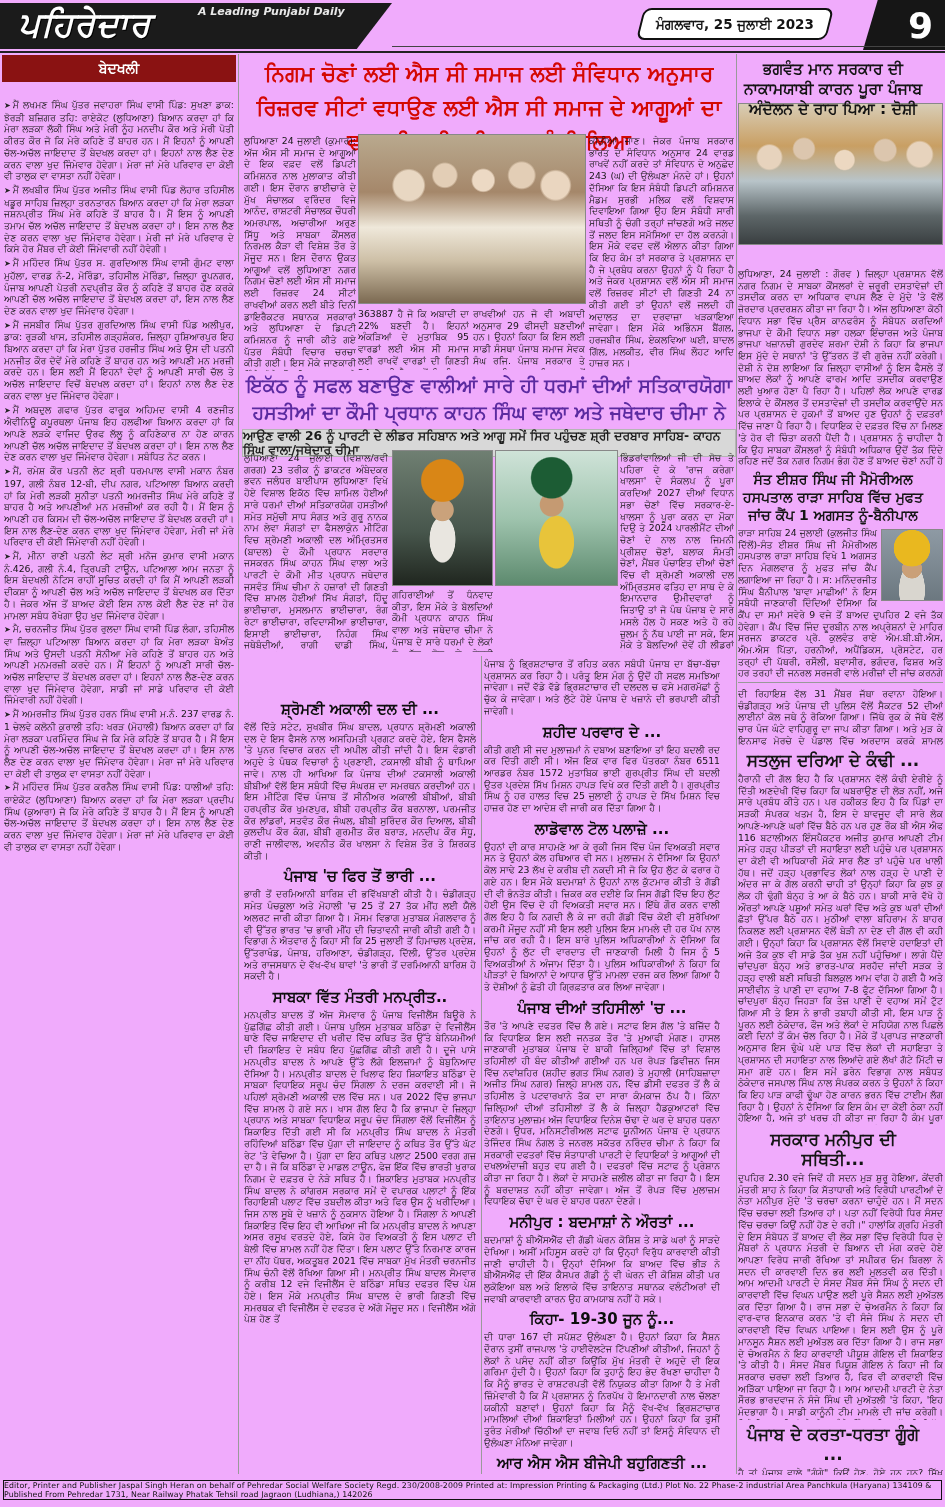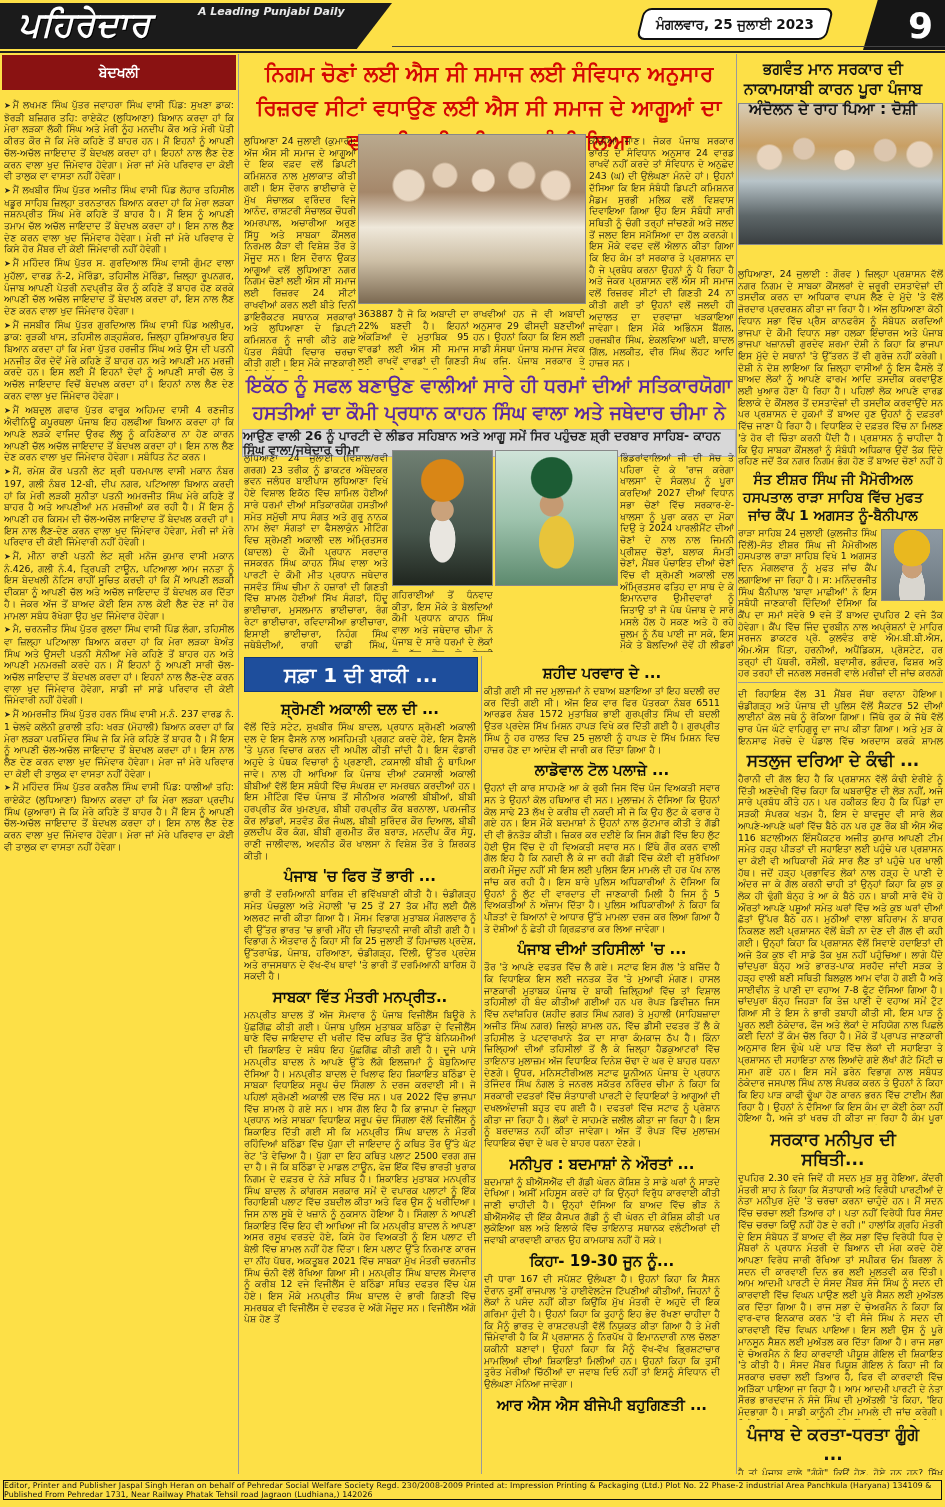--- a/index.html
+++ b/index.html
@@ -1,20 +1,20 @@
 <!DOCTYPE html>
 <html><head>
 <meta charset="utf-8">
 <style>
   * { margin:0; padding:0; box-sizing:border-box; }
   html,body { background:#777; }
   body { font-family:"DejaVu Sans", sans-serif; }
   #page {
     position:relative; width:945px; height:1507px; margin:0 auto;
-    background:#fde047; overflow:hidden; color:#141414;
+    background:#f0abfc; overflow:hidden; color:#141414;
   }
   
   #masthead-block {
     position:absolute; left:0; top:3px; width:392px; height:46px;
     background:#1b1b1b;
     clip-path:polygon(0 0,100% 0,91% 100%,0 100%);
   }
   #masthead-text {
     position:absolute; left:18px; top:1px; color:#fff; font-size:34px; font-weight:bold;
     letter-spacing:1px; font-style:italic; text-shadow:1px 1px 0 #000;
@@ -37,21 +37,21 @@
   #pageno-block span { color:#fff; font-size:36px; font-weight:bold; padding-right:12px; }
   #header-rule { position:absolute; left:0; top:51px; width:945px; height:2px; background:#222; }
   #header-rule2 { position:absolute; left:392px; top:46px; width:553px; height:1px; background:#444; }
 
   
   .body-txt { font-size:9.3px; line-height:11.7px; text-align:justify; color:#161616; overflow:hidden; }
   .v-rule { position:absolute; top:54px; width:1px; background:#9a9a9a; height:1420px; }
 
   
   #bedakhli-bar {
-    position:absolute; left:2px; top:55px; width:234px; height:35px; background:#8a1212;
+    position:absolute; left:2px; top:55px; width:234px; height:27px; background:#8a1212;
     color:#fff; font-weight:bold; font-size:14px; display:flex; align-items:center; justify-content:center;
   }
   #bedakhli-list {
     position:absolute; left:4px; top:79px; width:230px; height:1396px; overflow:hidden;margin-top:20px;
   }
   #bedakhli-list p { margin-bottom:2px; }
   .bullet { font-size:8px; color:#222; margin-right:2px; }
 
   
   #main-headline {
@@ -182,39 +182,39 @@
   <div class="abs body-txt" style="left:589px; top:135px; width:145px; height:236px;">ਕੀਤੀਆਂ ਜਾਣ। ਜੇਕਰ ਪੰਜਾਬ ਸਰਕਾਰ ਭਾਰਤ ਦੇ ਸੰਵਿਧਾਨ ਅਨੁਸਾਰ 24 ਵਾਰਡ ਰਾਖਵੇਂ ਨਹੀਂ ਕਰਦੇ ਤਾਂ ਸੰਵਿਧਾਨ ਦੇ ਅਨੁਛੇਦ 243 (ਘ) ਦੀ ਉਲੰਘਣਾ ਮੰਨਦੇ ਹਾਂ। ਉਹਨਾਂ ਦੱਸਿਆ ਕਿ ਇਸ ਸੰਬੰਧੀ ਡਿਪਟੀ ਕਮਿਸ਼ਨਰ ਮੈਡਮ ਸੁਰਭੀ ਮਲਿਕ ਵਲੋਂ ਵਿਸ਼ਵਾਸ ਦਿਵਾਇਆ ਗਿਆ ਉਹ ਇਸ ਸੰਬੰਧੀ ਸਾਰੀ ਸਥਿਤੀ ਨੂੰ ਚੰਗੀ ਤਰ੍ਹਾਂ ਜਾਂਚਣਗੇ ਅਤੇ ਜਲਦ ਤੋਂ ਜਲਦ ਇਸ ਸਮੱਸਿਆ ਦਾ ਹੱਲ ਕਰਨਗੇ। ਇਸ ਮੌਕੇ ਵਫਦ ਵਲੋਂ ਐਲਾਨ ਕੀਤਾ ਗਿਆ ਕਿ ਇਹ ਕੰਮ ਤਾਂ ਸਰਕਾਰ ਤੇ ਪ੍ਰਸ਼ਾਸਨ ਦਾ ਹੈ ਜੇ ਪ੍ਰਬੰਧ ਕਰਨਾ ਉਹਨਾਂ ਨੂੰ ਪੈ ਰਿਹਾ ਹੈ ਅਤੇ ਜੇਕਰ ਪ੍ਰਸ਼ਾਸਨ ਵਲੋਂ ਐਸ ਸੀ ਸਮਾਜ ਵਲੋਂ ਰਿਜ਼ਰਵ ਸੀਟਾਂ ਦੀ ਗਿਣਤੀ 24 ਨਾ ਕੀਤੀ ਗਈ ਤਾਂ ਉਹਨਾਂ ਵਲੋਂ ਜਲਦੀ ਹੀ ਅਦਾਲਤ ਦਾ ਦਰਵਾਜ਼ਾ ਖੜਕਾਇਆ ਜਾਵੇਗਾ। ਇਸ ਮੌਕੇ ਅਭਿੰਨਸ ਬੈਂਗਲ, ਹਰਜਬੀਰ ਸਿੰਘ, ਏਕਲਵਿਆ ਘਈ, ਬਾਦਲ ਗਿੱਲ, ਮਲਕੀਤ, ਵੀਰ ਸਿੰਘ ਲੌਹਟ ਆਦਿ ਹਾਜ਼ਰ ਸਨ।</div>
 
   <div id="purple-headline">ਇਕੱਠ ਨੂੰ ਸਫਲ ਬਣਾਉਣ ਵਾਲੀਆਂ ਸਾਰੇ ਹੀ ਧਰਮਾਂ ਦੀਆਂ ਸਤਿਕਾਰਯੋਗਾ ਹਸਤੀਆਂ ਦਾ ਕੌਮੀ ਪ੍ਰਧਾਨ ਕਾਹਨ ਸਿੰਘ ਵਾਲਾ ਅਤੇ ਜਥੇਦਾਰ ਚੀਮਾ ਨੇ ਦਿਲ ਦੀਆਂ ਗਹਿਰਾਈਆਂ ਤੋਂ ਕੀਤਾ ਧੰਨਵਾਦ</div>
   <div id="gray-subhead">ਆਉਣ ਵਾਲੀ 26 ਨੂੰ ਪਾਰਟੀ ਦੇ ਲੀਡਰ ਸਹਿਬਾਨ ਅਤੇ ਆਗੂ ਸਮੇਂ ਸਿਰ ਪਹੁੰਚਣ ਸ਼੍ਰੀ ਦਰਬਾਰ ਸਾਹਿਬ- ਕਾਹਨ ਸਿੰਘ ਵਾਲਾ/ਜਥੇਦਾਰ ਚੀਮਾ</div>
   <div class="abs body-txt" style="left:244px; top:452px; width:144px; height:200px;">ਲੁਧਿਆਣਾ 24 ਜੁਲਾਈ (ਵਿਸ਼ਾਲ/ਰਵੀ ਗਰਗ) 23 ਤਰੀਕ ਨੂੰ ਡਾਕਟਰ ਅੰਬੇਦਕਰ ਭਵਨ ਜਲੰਧਰ ਬਾਈਪਾਸ ਲੁਧਿਆਣਾ ਵਿਖੇ ਹੋਏ ਵਿਸ਼ਾਲ ਇਕੱਠ ਵਿੱਚ ਸ਼ਾਮਿਲ ਹੋਈਆਂ ਸਾਰੇ ਧਰਮਾਂ ਦੀਆਂ ਸਤਿਕਾਰਯੋਗ ਹਸਤੀਆਂ ਸਮੇਤ ਸਮੁੱਚੀ ਸਾਧ ਸੰਗਤ ਅਤੇ ਗੁਰੂ ਨਾਨਕ ਨਾਮ ਲੇਵਾ ਸੰਗਤਾਂ ਦਾ ਫੈਸਲਾਕੁੰਨ ਮੀਟਿੰਗ ਵਿਚ ਸ਼੍ਰੋਮਣੀ ਅਕਾਲੀ ਦਲ ਅੰਮ੍ਰਿਤਸਰ (ਬਾਦਲ) ਦੇ ਕੌਮੀ ਪ੍ਰਧਾਨ ਸਰਦਾਰ ਜਸਕਰਨ ਸਿੰਘ ਕਾਹਨ ਸਿੰਘ ਵਾਲਾ ਅਤੇ ਪਾਰਟੀ ਦੇ ਕੌਮੀ ਮੀਤ ਪ੍ਰਧਾਨ ਜਥੇਦਾਰ ਜਸਵੰਤ ਸਿੰਘ ਚੀਮਾ ਨੇ ਹਜ਼ਾਰਾਂ ਦੀ ਗਿਣਤੀ ਵਿੱਚ ਸ਼ਾਮਲ ਹੋਈਆਂ ਸਿੱਖ ਸੰਗਤਾਂ, ਹਿੰਦੂ ਭਾਈਚਾਰਾ, ਮੁਸਲਮਾਨ ਭਾਈਚਾਰਾ, ਰੰਗ ਰੇਟਾ ਭਾਈਚਾਰਾ, ਰਵਿਦਾਸੀਆ ਭਾਈਚਾਰਾ, ਇਸਾਈ ਭਾਈਚਾਰਾ, ਨਿਹੰਗ ਸਿੰਘ ਜਥੇਬੰਦੀਆਂ, ਰਾਗੀ ਢਾਡੀ ਸਿੰਘ, ਸਤਿਕਾਰਯੋਗ ਬੀਬੀਆਂ, ਸਾਡੀਆਂ ਮਾਤਾਵਾਂ ਅਤੇ ਬੱਚੇ, ਸਾਰੇ ਬਜ਼ੁਰਗ ਅਤੇ ਨੌਜਵਾਨ, ਦੇਣਾ ਸਾਕਿਆਂ ਦਾ ਜਿਨ੍ਹਾਂ ਨੇ ਫੋਟੋ ਖਿੱਚ ਸੱਦੇ ਤੇ ਹਜ਼ਾਰਾਂ ਦੀ ਗਿਣਤੀ ਵਿਚ ਇਕੱਠ ਕਰਕੇ ਇਤਿਹਾਸਿਕ ਨੀਂਹ ਪੱਥਰ ਗੱਡਿਆ ਹੈ ਉਹਨਾਂ ਸਾਰਿਆਂ ਦਾ ਅੱਗੋਂ ਦੱਸ ਨਹੀਂ ਦੇ ਸਕਦੇ ਉਹਨਾਂ ਸਾਰਿਆਂ ਦਾ ਨਾ ਭੁਲਣ ਵਾਲਾ ਦਿਲ ਦੀਆਂ</div>
   <div id="photo-speaker1" class="photo"></div>
   <div id="photo-speaker2" class="photo"></div>
   <div class="abs body-txt" style="left:392px; top:589px; width:101px; height:63px;">ਗਹਿਰਾਈਆਂ ਤੋਂ ਧੰਨਵਾਦ ਕੀਤਾ, ਇਸ ਮੌਕੇ ਤੇ ਬੋਲਦਿਆਂ ਕੌਮੀ ਪ੍ਰਧਾਨ ਕਾਹਨ ਸਿੰਘ ਵਾਲਾ ਅਤੇ ਜਥੇਦਾਰ ਚੀਮਾ ਨੇ ਪੰਜਾਬ ਦੇ ਸਾਰੇ ਧਰਮਾਂ ਦੇ ਲੋਕਾਂ ਨੂੰ ਹੱਥ ਜੋੜ ਕੇ ਬੇਨਤੀ ਕਰਦਿਆਂ ਕਿਹਾ ਕਿ ਹੁਣ ਸਮਾਂ ਆ ਗਿਆ ਹੈ ਧੜੇਬੰਦੀ ਤੋਂ ਉੱਪਰ ਉੱਠ ਕੇ ਅਕਾਲੀ ਦਲ ਅੰਮ੍ਰਿਤਸਰ (ਬਾਦਲ) ਦਾ ਸਾਥ ਦਿਓ</div>
   <div class="abs body-txt" style="left:620px; top:452px; width:114px; height:200px;">ਭਿੰਡਰਾਂਵਾਲਿਆਂ ਜੀ ਦੀ ਸੋਚ ਤੇ ਪਹਿਰਾ ਦੇ ਕੇ 'ਰਾਜ ਕਰੇਗਾ ਖਾਲਸਾ' ਦੇ ਸੰਕਲਪ ਨੂੰ ਪੂਰਾ ਕਰਦਿਆਂ 2027 ਦੀਆਂ ਵਿਧਾਨ ਸਭਾ ਚੋਣਾਂ ਵਿੱਚ ਸਰਕਾਰ-ਏ-ਖਾਲਸਾ ਨੂੰ ਪੂਰਾ ਕਰਨ ਦਾ ਮੌਕਾ ਦਿਉ ਤੇ 2024 ਪਾਰਲੀਮੈਂਟ ਦੀਆਂ ਚੋਣਾਂ ਦੇ ਨਾਲ ਨਾਲ ਜਿਮਨੀ ਪ੍ਰੀਸ਼ਦ ਚੋਣਾਂ, ਬਲਾਕ ਸੰਮਤੀ ਚੋਣਾਂ, ਮੈਂਬਰ ਪੰਚਾਇਤ ਦੀਆਂ ਚੋਣਾਂ ਵਿੱਚ ਵੀ ਸ਼੍ਰੋਮਣੀ ਅਕਾਲੀ ਦਲ ਅੰਮ੍ਰਿਤਸਰ ਫਤਿਹ ਦਾ ਸਾਥ ਦੇ ਕੇ ਇਮਾਨਦਾਰ ਉਮੀਦਵਾਰਾਂ ਨੂੰ ਜਿਤਾਉ ਤਾਂ ਜੋ ਪੰਥ ਪੰਜਾਬ ਦੇ ਸਾਰੇ ਮਸਲੇ ਹੱਲ ਹੋ ਸਕਣ ਅਤੇ ਹੋ ਰਹੇ ਜ਼ੁਲਮ ਨੂੰ ਨੱਥ ਪਾਈ ਜਾ ਸਕੇ, ਇਸ ਮੌਕੇ ਤੇ ਬੋਲਦਿਆਂ ਦੋਵੇਂ ਹੀ ਲੀਡਰਾਂ ਨੇ ਕਿਹਾ ਕਿ ਆਉਣ ਵਾਲੀ 26 ਤਰੀਕ ਨੂੰ ਪਾਰਟੀ ਦੇ ਨਵੇਂ ਚੁਣੇ ਸਾਰੇ ਹੀ ਲੀਡਰ ਸਾਹਿਬਾਨ ਅਤੇ ਆਗੂ ਸਵੇਰ ਦੇ 9:00 ਵਜੇ ਤੱਕ ਸ਼੍ਰੀ ਦਰਬਾਰ ਸਾਹਿਬ ਪਹੁੰਚਣ ਤਾਂ ਜੋ ਸਤਿਗੁਰੂ ਦੇ ਚਰਨਾਂ ਵਿਚ ਨਤਮਸਤਕ ਹੋ ਕੇ ਜੀ ਅਕਾਲ ਤਖਤ ਸਾਹਿਬ ਤੋਂ ਆਗਿਆ ਲੈ ਕੇ ਸੱਚੀ ਸੁੱਚੀ ਰਾਜਨੀਤੀ ਦਾ ਮੁੱਢ ਬੰਨ੍ਹਿਆ ਜਾ ਸਕੇ।</div>
 
-  <div id="blue-banner">ਸਫ਼ਾ 1 ਦੀ ਬਾਕੀ ...</div>
 
   <div id="cont-left">
 
   <div>
       <div class="cont-head">ਸ਼੍ਰੋਮਣੀ ਅਕਾਲੀ ਦਲ ਦੀ ...</div>
       <div class="body-txt">ਵੱਲੋਂ ਦਿੱਤੇ ਸਟੇਟ, ਸੁਖਬੀਰ ਸਿੰਘ ਬਾਦਲ, ਪ੍ਰਧਾਨ ਸ਼੍ਰੋਮਣੀ ਅਕਾਲੀ ਦਲ ਦੇ ਇਸ ਫੈਸਲੇ ਨਾਲ ਅਸਹਿਮਤੀ ਪ੍ਰਗਟ ਕਰਦੇ ਹੋਏ, ਇਸ ਫੈਸਲੇ 'ਤੇ ਪੁਨਰ ਵਿਚਾਰ ਕਰਨ ਦੀ ਅਪੀਲ ਕੀਤੀ ਜਾਂਦੀ ਹੈ। ਇਸ ਵੰਡਾਰੀ ਅਹੁਦੇ ਤੇ ਪੰਥਕ ਵਿਚਾਰਾਂ ਨੂੰ ਪ੍ਰਣਾਈ, ਟਕਸਾਲੀ ਬੀਬੀ ਨੂੰ ਥਾਪਿਆ ਜਾਵੇ। ਨਾਲ ਹੀ ਆਖਿਆ ਕਿ ਪੰਜਾਬ ਦੀਆਂ ਟਕਸਾਲੀ ਅਕਾਲੀ ਬੀਬੀਆਂ ਵੱਲੋਂ ਇਸ ਸਬੰਧੀ ਵਿੱਚ ਸੰਘਰਸ਼ ਦਾ ਸਮਰਥਨ ਕਰਦੀਆਂ ਹਨ। ਇਸ ਮੀਟਿੰਗ ਵਿੱਚ ਪੰਜਾਬ ਤੋਂ ਸੀਨੀਅਰ ਅਕਾਲੀ ਬੀਬੀਆਂ, ਬੀਬੀ ਹਰਪ੍ਰੀਤ ਕੌਰ ਖੁਮਣਪੁਰ, ਬੀਬੀ ਹਰਪ੍ਰੀਤ ਕੌਰ ਬਰਨਾਲਾ, ਪਰਮਜੀਤ ਕੌਰ ਲਾਂਡਰਾਂ, ਸਤਵੰਤ ਕੌਰ ਜੰਘਲ, ਬੀਬੀ ਸੁਰਿੰਦਰ ਕੌਰ ਦਿਆਲ, ਬੀਬੀ ਕੁਲਦੀਪ ਕੌਰ ਕੰਗ, ਬੀਬੀ ਗੁਰਮੀਤ ਕੌਰ ਬਰਾੜ, ਮਨਦੀਪ ਕੌਰ ਸੰਧੂ, ਰਾਣੀ ਜਾਲੀਵਾਲ, ਅਵਨੀਤ ਕੌਰ ਖਾਲਸਾ ਨੇ ਵਿਸ਼ੇਸ਼ ਤੌਰ ਤੇ ਸ਼ਿਰਕਤ ਕੀਤੀ।</div>
     </div>
       <div>
       <div class="cont-head">ਪੰਜਾਬ 'ਚ ਫਿਰ ਤੋਂ ਭਾਰੀ ...</div>
       <div class="body-txt">ਭਾਰੀ ਤੋਂ ਦਰਮਿਆਨੀ ਬਾਰਿਸ਼ ਦੀ ਭਵਿੱਖਬਾਣੀ ਕੀਤੀ ਹੈ। ਚੰਡੀਗੜ੍ਹ ਸਮੇਤ ਪੰਚਕੂਲਾ ਅਤੇ ਮੋਹਾਲੀ 'ਚ 25 ਤੋਂ 27 ਤੱਕ ਮੀਂਹ ਲਈ ਯੈਲੋ ਅਲਰਟ ਜਾਰੀ ਕੀਤਾ ਗਿਆ ਹੈ। ਮੌਸਮ ਵਿਭਾਗ ਮੁਤਾਬਕ ਮੰਗਲਵਾਰ ਨੂੰ ਵੀ ਉੱਤਰ ਭਾਰਤ 'ਚ ਭਾਰੀ ਮੀਂਹ ਦੀ ਚਿਤਾਵਨੀ ਜਾਰੀ ਕੀਤੀ ਗਈ ਹੈ। ਵਿਭਾਗ ਨੇ ਐਤਵਾਰ ਨੂੰ ਕਿਹਾ ਸੀ ਕਿ 25 ਜੁਲਾਈ ਤੋਂ ਹਿਮਾਚਲ ਪ੍ਰਦੇਸ਼, ਉੱਤਰਾਖੰਡ, ਪੰਜਾਬ, ਹਰਿਆਣਾ, ਚੰਡੀਗੜ੍ਹ, ਦਿੱਲੀ, ਉੱਤਰ ਪ੍ਰਦੇਸ਼ ਅਤੇ ਰਾਜਸਥਾਨ ਦੇ ਵੱਖ-ਵੱਖ ਥਾਵਾਂ 'ਤੇ ਭਾਰੀ ਤੋਂ ਦਰਮਿਆਨੀ ਬਾਰਿਸ਼ ਹੋ ਸਕਦੀ ਹੈ।</div>
     </div>
       <div>
       <div class="cont-head">ਸਾਬਕਾ ਵਿੱਤ ਮੰਤਰੀ ਮਨਪ੍ਰੀਤ..</div>
       <div class="body-txt">ਮਨਪ੍ਰੀਤ ਬਾਦਲ ਤੋਂ ਅੱਜ ਸੋਮਵਾਰ ਨੂੰ ਪੰਜਾਬ ਵਿਜੀਲੈਂਸ ਬਿਊਰੋ ਨੇ ਪੁੱਛਗਿੱਛ ਕੀਤੀ ਗਈ। ਪੰਜਾਬ ਪੁਲਿਸ ਮੁਤਾਬਕ ਬਠਿੰਡਾ ਦੇ ਵਿਜੀਲੈਂਸ ਥਾਣੇ ਵਿੱਚ ਜਾਇਦਾਦ ਦੀ ਖਰੀਦ ਵਿੱਚ ਕਥਿਤ ਤੌਰ ਉੱਤੇ ਬੇਨਿਯਮੀਆਂ ਦੀ ਸ਼ਿਕਾਇਤ ਦੇ ਸਬੰਧ ਇਹ ਪੁੱਛਗਿੱਛ ਕੀਤੀ ਗਈ ਹੈ। ਦੂਜੇ ਪਾਸੇ ਮਨਪ੍ਰੀਤ ਬਾਦਲ ਨੇ ਆਪਣੇ ਉੱਤੇ ਲੱਗੇ ਇਲਜ਼ਾਮਾਂ ਨੂੰ ਬੇਬੁਨਿਆਦ ਦੱਸਿਆ ਹੈ। ਮਨਪ੍ਰੀਤ ਬਾਦਲ ਦੇ ਖਿਲਾਫ ਇਹ ਸ਼ਿਕਾਇਤ ਬਠਿੰਡਾ ਦੇ ਸਾਬਕਾ ਵਿਧਾਇਕ ਸਰੂਪ ਚੰਦ ਸਿੰਗਲਾ ਨੇ ਦਰਜ ਕਰਵਾਈ ਸੀ। ਜੋ ਪਹਿਲਾਂ ਸ਼੍ਰੋਮਣੀ ਅਕਾਲੀ ਦਲ ਵਿੱਚ ਸਨ। ਪਰ 2022 ਵਿੱਚ ਭਾਜਪਾ ਵਿੱਚ ਸ਼ਾਮਲ ਹੋ ਗਏ ਸਨ। ਖਾਸ ਗੱਲ ਇਹ ਹੈ ਕਿ ਭਾਜਪਾ ਦੇ ਜ਼ਿਲ੍ਹਾ ਪ੍ਰਧਾਨ ਅਤੇ ਸਾਬਕਾ ਵਿਧਾਇਕ ਸਰੂਪ ਚੰਦ ਸਿੰਗਲਾ ਵੱਲੋਂ ਵਿਜੀਲੈਂਸ ਨੂੰ ਸ਼ਿਕਾਇਤ ਦਿੱਤੀ ਗਈ ਸੀ ਕਿ ਮਨਪ੍ਰੀਤ ਸਿੰਘ ਬਾਦਲ ਨੇ ਮੰਤਰੀ ਰਹਿੰਦਿਆਂ ਬਠਿੰਡਾ ਵਿੱਚ ਪੁੱਗਾ ਦੀ ਜਾਇਦਾਦ ਨੂੰ ਕਥਿਤ ਤੌਰ ਉੱਤੇ ਘੱਟ ਰੇਟ 'ਤੇ ਵੇਚਿਆ ਹੈ। ਪੁੱਗਾ ਦਾ ਇਹ ਕਥਿਤ ਪਲਾਟ 2500 ਵਰਗ ਗਜ਼ ਦਾ ਹੈ। ਜੋ ਕਿ ਬਠਿੰਡਾ ਦੇ ਮਾਡਲ ਟਾਊਨ, ਫੇਜ਼ ਇੱਕ ਵਿੱਚ ਭਾਰਤੀ ਖੁਰਾਕ ਨਿਗਮ ਦੇ ਦਫ਼ਤਰ ਦੇ ਨੇੜੇ ਸਥਿਤ ਹੈ। ਸ਼ਿਕਾਇਤ ਮੁਤਾਬਕ ਮਨਪ੍ਰੀਤ ਸਿੰਘ ਬਾਦਲ ਨੇ ਕਾਂਗਰਸ ਸਰਕਾਰ ਸਮੇਂ ਦੋ ਵਪਾਰਕ ਪਲਾਟਾਂ ਨੂੰ ਇੱਕ ਰਿਹਾਇਸ਼ੀ ਪਲਾਟ ਵਿੱਚ ਤਬਦੀਲ ਕੀਤਾ ਅਤੇ ਫਿਰ ਉਸ ਨੂੰ ਖਰੀਦਿਆ। ਜਿਸ ਨਾਲ ਸੂਬੇ ਦੇ ਖਜ਼ਾਨੇ ਨੂੰ ਨੁਕਸਾਨ ਹੋਇਆ ਹੈ। ਸਿੰਗਲਾ ਨੇ ਆਪਣੀ ਸ਼ਿਕਾਇਤ ਵਿੱਚ ਇਹ ਵੀ ਆਖਿਆ ਜੀ ਕਿ ਮਨਪ੍ਰੀਤ ਬਾਦਲ ਨੇ ਆਪਣਾ ਅਸਰ ਰਸੂਖ ਵਰਤਦੇ ਹੋਏ, ਕਿਸੇ ਹੋਰ ਵਿਅਕਤੀ ਨੂੰ ਇਸ ਪਲਾਟ ਦੀ ਬੋਲੀ ਵਿੱਚ ਸ਼ਾਮਲ ਨਹੀਂ ਹੋਣ ਦਿੱਤਾ। ਇਸ ਪਲਾਟ ਉੱਤੇ ਨਿਰਮਾਣ ਕਾਰਜ ਦਾ ਨੀਂਹ ਪੱਥਰ, ਅਕਤੂਬਰ 2021 ਵਿੱਚ ਸਾਬਕਾ ਮੁੱਖ ਮੰਤਰੀ ਚਰਨਜੀਤ ਸਿੰਘ ਚੰਨੀ ਵੱਲੋਂ ਰੱਖਿਆ ਗਿਆ ਸੀ। ਮਨਪ੍ਰੀਤ ਸਿੰਘ ਬਾਦਲ ਸੋਮਵਾਰ ਨੂੰ ਕਰੀਬ 12 ਵਜੇ ਵਿਜੀਲੈਂਸ ਦੇ ਬਠਿੰਡਾ ਸਥਿਤ ਦਫਤਰ ਵਿੱਚ ਪੇਸ਼ ਹੋਏ। ਇਸ ਮੌਕੇ ਮਨਪ੍ਰੀਤ ਸਿੰਘ ਬਾਦਲ ਦੇ ਭਾਰੀ ਗਿਣਤੀ ਵਿੱਚ ਸਮਰਥਕ ਵੀ ਵਿਜੀਲੈਂਸ ਦੇ ਦਫਤਰ ਦੇ ਅੱਗੇ ਮੌਜੂਦ ਸਨ। ਵਿਜੀਲੈਂਸ ਅੱਗੇ ਪੇਸ਼ ਹੋਣ ਤੋਂ</div>
     </div>
     </div>
 
   <div id="cont-right">
+    <div class="body-txt">ਪੰਜਾਬ ਨੂੰ ਭ੍ਰਿਸ਼ਟਾਚਾਰ ਤੋਂ ਰਹਿਤ ਕਰਨ ਸਬੰਧੀ ਪੰਜਾਬ ਦਾ ਬੱਚਾ-ਬੱਚਾ ਪ੍ਰਸ਼ਾਸਨ ਕਰ ਰਿਹਾ ਹੈ। ਪਰੰਤੂ ਇਸ ਮੰਗ ਨੂੰ ਉਦੋਂ ਹੀ ਸਫਲ ਸਮਝਿਆ ਜਾਵੇਗਾ। ਜਦੋਂ ਵੱਡੇ ਵੱਡੇ ਭ੍ਰਿਸ਼ਟਾਚਾਰ ਦੀ ਦਲਦਲ ਚ ਫਸੇ ਮਗਰਮੱਛਾਂ ਨੂੰ ਚੁੱਕ ਕੇ ਜਾਵੇਗਾ। ਅਤੇ ਲੁੱਟੇ ਹੋਏ ਪੰਜਾਬ ਦੇ ਖਜ਼ਾਨੇ ਦੀ ਭਰਪਾਈ ਕੀਤੀ ਜਾਵੇਗੀ।</div>
     <div>
 
     <div>
         <div class="cont-head">ਸ਼ਹੀਦ ਪਰਵਾਰ ਦੇ ...</div>
         <div class="body-txt">ਕੀਤੀ ਗਈ ਸੀ ਜਦ ਮੁਲਾਜ਼ਮਾਂ ਨੇ ਦਬਾਅ ਬਣਾਇਆ ਤਾਂ ਇਹ ਬਦਲੀ ਰਦ ਕਰ ਦਿੱਤੀ ਗਈ ਸੀ। ਅੱਜ ਇਕ ਵਾਰ ਫਿਰ ਪੱਤਰਕਾ ਨੰਬਰ 6511 ਆਰਡਰ ਨੰਬਰ 1572 ਮੁਤਾਬਿਕ ਭਾਈ ਗੁਰਪ੍ਰੀਤ ਸਿੰਘ ਦੀ ਬਦਲੀ ਉਤਰ ਪ੍ਰਦੇਸ਼ ਸਿੱਖ ਮਿਸ਼ਨ ਹਾਪੜ ਵਿਖੇ ਕਰ ਦਿੱਤੀ ਗਈ ਹੈ। ਗੁਰਪ੍ਰੀਤ ਸਿੰਘ ਨੂੰ ਹਰ ਹਾਲਤ ਵਿਚ 25 ਜੁਲਾਈ ਨੂੰ ਹਾਪੜ ਦੇ ਸਿੱਖ ਮਿਸ਼ਨ ਵਿਚ ਹਾਜ਼ਰ ਹੋਣ ਦਾ ਆਦੇਸ਼ ਵੀ ਜਾਰੀ ਕਰ ਦਿੱਤਾ ਗਿਆ ਹੈ।</div>
       </div>
         <div>
         <div class="cont-head">ਲਾਡੋਵਾਲ ਟੋਲ ਪਲਾਜ਼ੇ ...</div>
         <div class="body-txt">ਉਹਨਾਂ ਦੀ ਕਾਰ ਸਾਹਮਣੇ ਆ ਕੇ ਰੁਕੀ ਜਿਸ ਵਿੱਚ ਪੰਜ ਵਿਅਕਤੀ ਸਵਾਰ ਸਨ ਤੇ ਉਹਨਾਂ ਕੋਲ ਹਥਿਆਰ ਵੀ ਸਨ। ਮੁਲਾਜ਼ਮ ਨੇ ਦੱਸਿਆ ਕਿ ਉਹਨਾਂ ਕੋਲ ਸਾਢੇ 23 ਲੱਖ ਦੇ ਕਰੀਬ ਦੀ ਨਕਦੀ ਸੀ ਜੋ ਕਿ ਉਹ ਲੁੱਟ ਕੇ ਫਰਾਰ ਹੋ ਗਏ ਹਨ। ਇਸ ਮੌਕੇ ਬਦਮਾਸ਼ਾਂ ਨੇ ਉਹਨਾਂ ਨਾਲ ਕੁੱਟਮਾਰ ਕੀਤੀ ਤੇ ਗੱਡੀ ਦੀ ਵੀ ਭੰਨਤੋੜ ਕੀਤੀ। ਜ਼ਿਕਰ ਕਰ ਦਈਏ ਕਿ ਜਿਸ ਗੱਡੀ ਵਿੱਚ ਇਹ ਲੁੱਟ ਹੋਈ ਉਸ ਵਿੱਚ ਦੋ ਹੀ ਵਿਅਕਤੀ ਸਵਾਰ ਸਨ। ਇੱਥੇ ਗੌਰ ਕਰਨ ਵਾਲੀ ਗੱਲ ਇਹ ਹੈ ਕਿ ਨਗਦੀ ਲੈ ਕੇ ਜਾ ਰਹੀ ਗੱਡੀ ਵਿੱਚ ਕੋਈ ਵੀ ਸੁਰੱਖਿਆ ਕਰਮੀ ਮੌਜੂਦ ਨਹੀਂ ਸੀ ਇਸ ਲਈ ਪੁਲਿਸ ਇਸ ਮਾਮਲੇ ਦੀ ਹਰ ਪੱਖ ਨਾਲ ਜਾਂਚ ਕਰ ਰਹੀ ਹੈ। ਇਸ ਬਾਰੇ ਪੁਲਿਸ ਅਧਿਕਾਰੀਆਂ ਨੇ ਦੱਸਿਆ ਕਿ ਉਹਨਾਂ ਨੂੰ ਲੁੱਟ ਦੀ ਵਾਰਦਾਤ ਦੀ ਜਾਣਕਾਰੀ ਮਿਲੀ ਹੈ ਜਿਸ ਨੂੰ 5 ਵਿਅਕਤੀਆਂ ਨੇ ਅੰਜਾਮ ਦਿੱਤਾ ਹੈ। ਪੁਲਿਸ ਅਧਿਕਾਰੀਆਂ ਨੇ ਕਿਹਾ ਕਿ ਪੀੜਤਾਂ ਦੇ ਬਿਆਨਾਂ ਦੇ ਆਧਾਰ ਉੱਤੇ ਮਾਮਲਾ ਦਰਜ ਕਰ ਲਿਆ ਗਿਆ ਹੈ ਤੇ ਦੋਸ਼ੀਆਂ ਨੂੰ ਛੇਤੀ ਹੀ ਗ੍ਰਿਫ਼ਤਾਰ ਕਰ ਲਿਆ ਜਾਵੇਗਾ।</div>
       </div>

